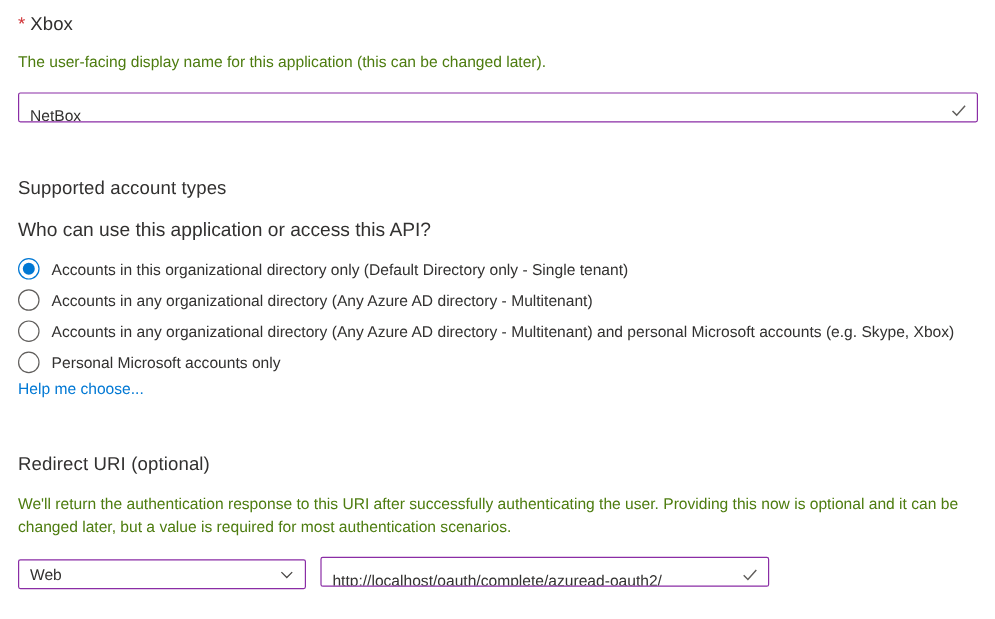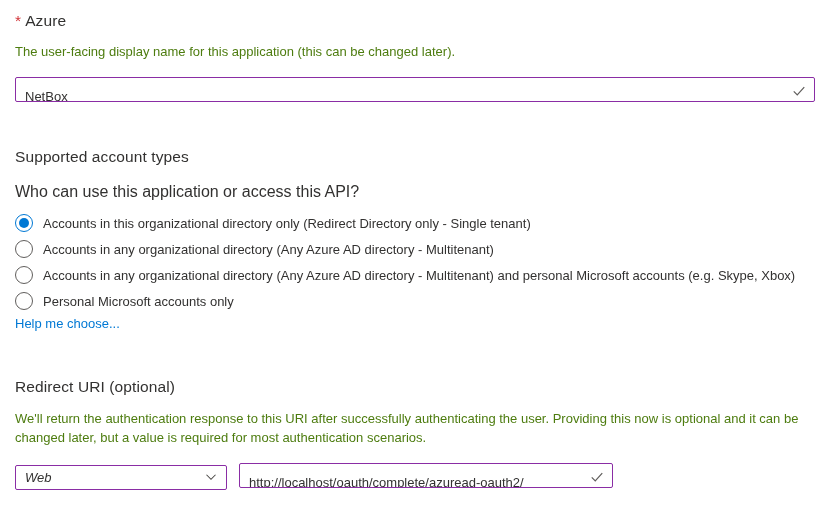--- a/index.html
+++ b/index.html
@@ -89,47 +89,46 @@
 
   
   .ru-heading { margin-top: 46px; }
   .ru-desc { margin-top: 13px; }
 
   .uri-row {
     margin-top: 16px;
     display: flex; align-items: center;
   }
   .platform-select {
-    width: 212px; height: 25px;
+    width: 240px; height: 25px;
     border: 1px solid #8a2da5;
     border-radius: 2px;
     background: #fff;
     display: flex; align-items: center;
     padding: 0 9px;
     font-size: 13px;
     color: #323130;
     cursor: pointer;
     position: relative;
-    font-style: italic;
   }
   .platform-select .chevron {
     position: absolute; right: 9px; top: 50%;
     transform: translateY(-50%);
     width: 12px; height: 12px;
   }
   .uri-input-wrap { width: 374px; margin-left: 12px; }
 </style>
 </head>
 <body>
 
 <div class="page">
 
   
   <div class="section-heading">
-    <span class="req">*</span><span>Azure</span>
+    <span class="req">*</span><span>Xbox</span>
   </div>
 
   <div class="desc">The user-facing display name for this application (this can be changed later).</div>
 
   <div class="input-wrap name-input-wrap">
     <input type="text" value="NetBox" style="">
     <span class="check-icon">
       <svg width="14" height="14" viewBox="0 0 16 16" fill="none">
         <path d="M2 8.5 L6 12.5 L14 3.5" stroke="#605e5c" stroke-width="1.4" fill="none"></path>
       </svg>
@@ -137,21 +136,21 @@
   </div>
 
   
   <div class="section-heading sat-heading">Supported account types</div>
 
   <div class="question">Who can use this application or access this API?</div>
 
   <div class="radio-group">
     <div class="radio-row checked">
       <span class="radio-circle"></span>
-      <span class="radio-label">Accounts in this organizational directory only (Redirect Directory only - Single tenant)</span>
+      <span class="radio-label">Accounts in this organizational directory only (Default Directory only - Single tenant)</span>
     </div>
     <div class="radio-row">
       <span class="radio-circle"></span>
       <span class="radio-label">Accounts in any organizational directory (Any Azure AD directory - Multitenant)</span>
     </div>
     <div class="radio-row">
       <span class="radio-circle"></span>
       <span class="radio-label">Accounts in any organizational directory (Any Azure AD directory - Multitenant) and personal Microsoft accounts (e.g. Skype, Xbox)</span>
     </div>
     <div class="radio-row">

